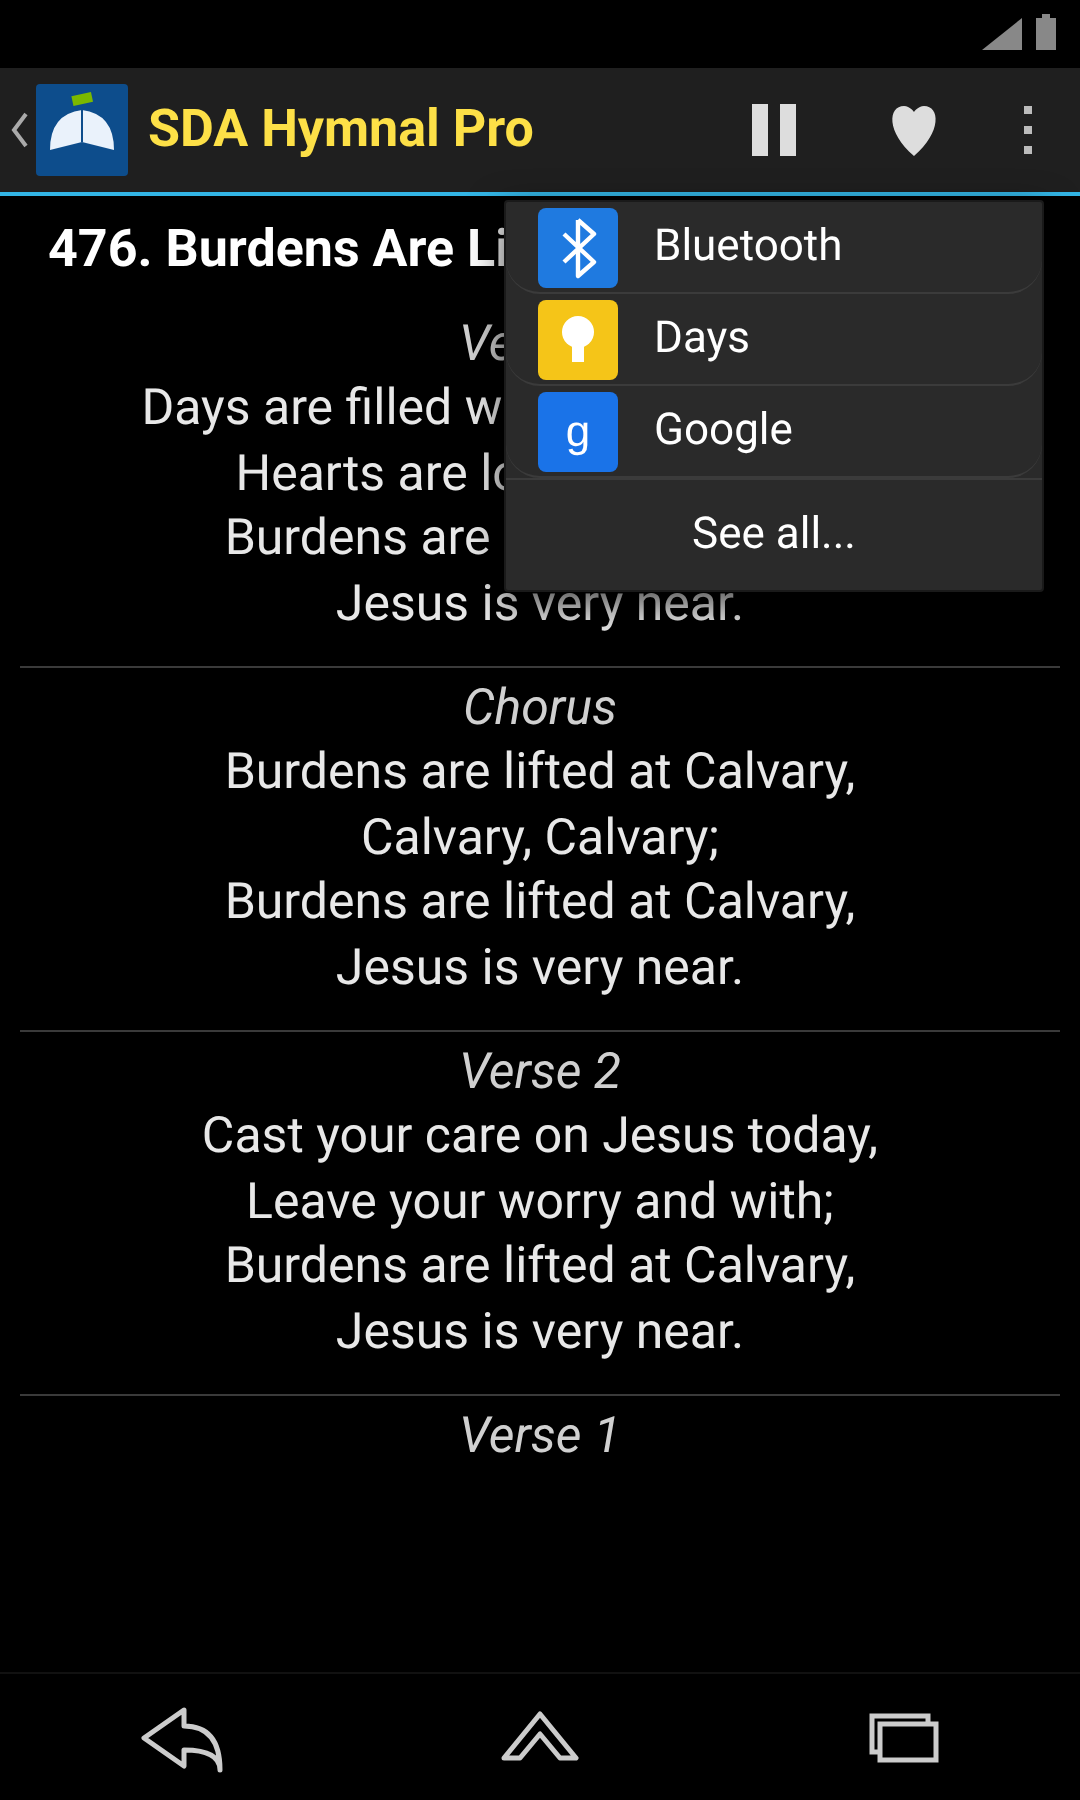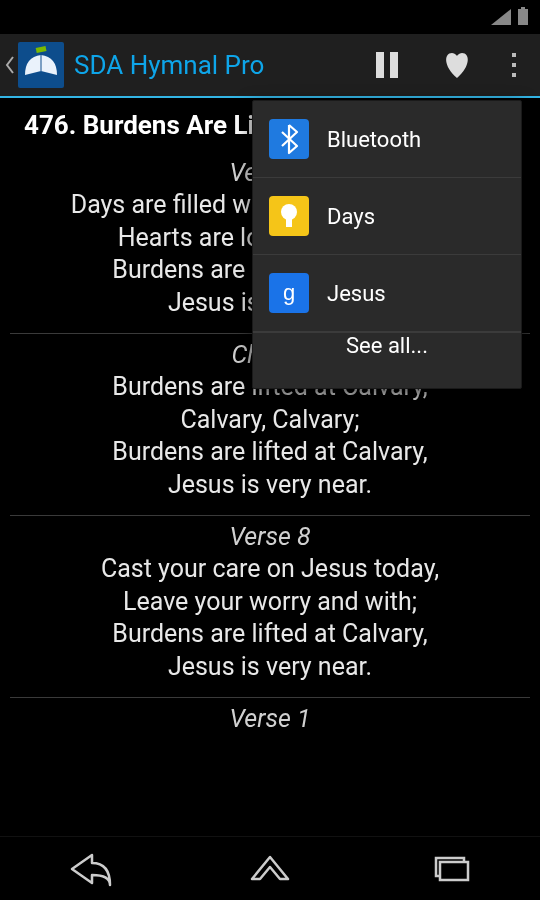--- a/index.html
+++ b/index.html
@@ -36,23 +36,23 @@
   .ab-back { width: 12px; display:flex; align-items:center; justify-content:center; }
   .ab-logo {
     width: 46px; height: 46px; margin-left: 2px;
     background: #0d4d8c;
     border-radius: 2px;
     display:flex; align-items:center; justify-content:center;
     position: relative;
   }
   .ab-title {
     font-size: 26px;
-    color: #0ea5e9;
+    color: #fde047;
     margin-left: 10px;
-    font-weight: 400;
+    font-weight: 700;
   }
   .ab-spacer { flex: 1; }
   .ab-btn {
     width: 70px; height: 64px;
     display:flex; align-items:center; justify-content:center;
   }
   .ab-btn:last-child { width: 44px; }
   
   .content {
     background: #000;
@@ -94,36 +94,37 @@
     width: 270px;
     background: #2a2a2a;
     border: 1px solid #1a1a1a;
     box-shadow: 0 6px 18px rgba(0,0,0,.7);
     border-radius: 2px;
     z-index: 50;
   }
   .popup-item {
     display: flex;
     align-items: center;
-    height: 77px;
+    height: 46px;
     padding: 0 16px;
     gap: 18px;
     border-bottom: 1px solid #3b3b3b;
+    border-radius: 17px;
   }
   .popup-item:last-of-type { border-bottom: none; }
   .popup-item .pi-icon {
     width: 40px; height: 40px;
     border-radius: 4px;
     display:flex; align-items:center; justify-content:center;
     font-size: 22px; font-weight: 500; color:#fff;
   }
   .popup-item .pi-label { font-size: 22px; color: #fff; font-weight: 400; }
   .popup-seeall {
     height: 56px;
-    display:flex; justify-content:center;
+    display:flex; align-items:center; justify-content:center;
     font-size: 22px; color:#fff;
     border-top: 1px solid #3b3b3b;
   }
   
   .navbar {
     position: absolute;
     bottom: 0; left:0; right:0;
     height: 64px;
     background: #000;
     display: flex;
@@ -197,21 +198,21 @@
 
   <div class="section-label">Chorus</div>
   <div class="lyrics">
     <div>Burdens are lifted at Calvary,</div>
     <div>Calvary, Calvary;</div>
     <div>Burdens are lifted at Calvary,</div>
     <div>Jesus is very near.</div>
   </div>
   <div class="divider"></div>
 
-  <div class="section-label">Verse 8</div>
+  <div class="section-label">Verse 2</div>
   <div class="lyrics">
     <div>Cast your care on Jesus today,</div>
     <div>Leave your worry and with;</div>
     <div>Burdens are lifted at Calvary,</div>
     <div>Jesus is very near.</div>
   </div>
   <div class="divider"></div>
 
   <div class="section-label">Verse 1</div>
 </div>
@@ -236,21 +237,21 @@
     </span>
     <span class="pi-label">Days</span>
   </div>
   <div class="popup-item">
     <span class="pi-icon">
       <svg width="40" height="40" viewBox="0 0 40 40">
           <rect width="40" height="40" rx="4" fill="#1a73e8"></rect>
           <text x="20" y="27" text-anchor="middle" font-size="22" font-family="Arial" fill="#fff">g</text>
         </svg>
     </span>
-    <span class="pi-label">Jesus</span>
+    <span class="pi-label">Google</span>
   </div>
   <div class="popup-seeall">
     <span>See all...</span>
   </div>
 </div>
 
 <div class="navbar">
   <div class="nav-btn">
     <svg width="48" height="36" viewBox="0 0 48 36">
         <path d="M26 4 L6 18 L26 32 L26 24 Q44 24 44 34 Q44 12 26 12 Z" fill="none" stroke="#ccc" stroke-width="2.5" stroke-linejoin="round"></path>

